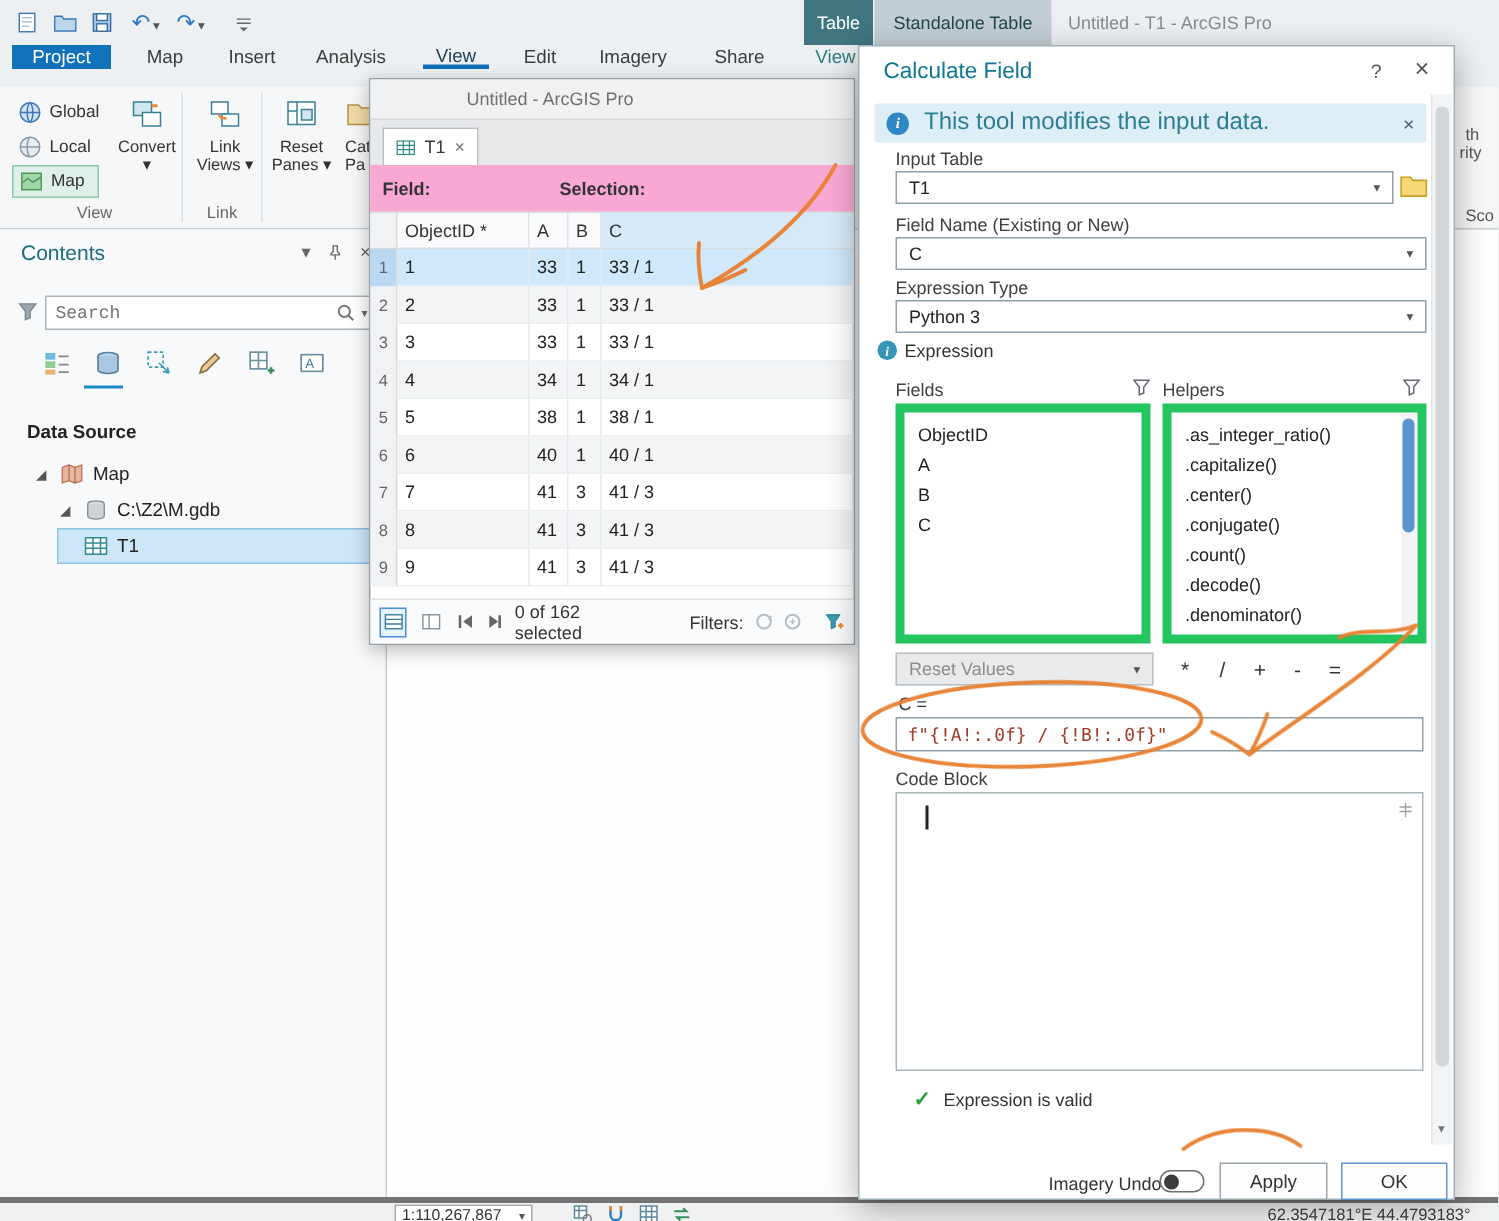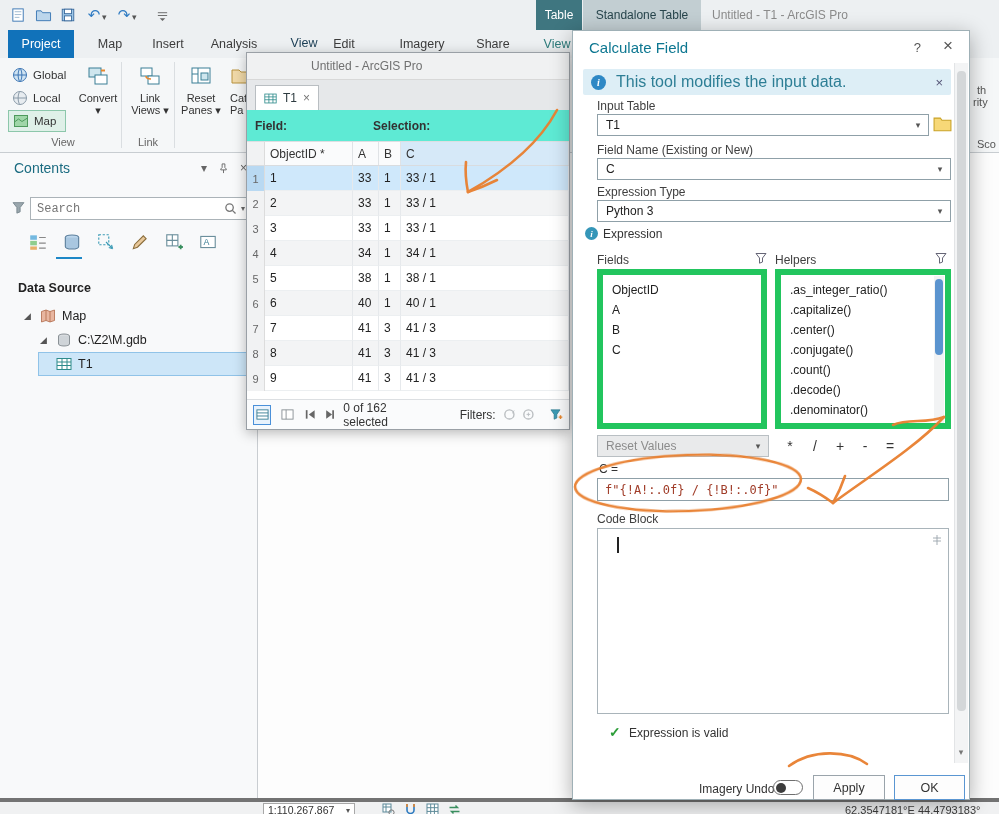--- a/index.html
+++ b/index.html
@@ -10,21 +10,21 @@
 svg{display:block}
 
 
 .topbar{left:0;top:0;width:999px;height:30px;background:#edf0f2;z-index:1}
 .qicon{position:absolute;top:5px;width:20px;height:20px;display:flex;align-items:center;justify-content:center;color:#2f7bc3;font-size:15px}
 .qcaret{position:absolute;top:12px;font-size:9px;color:#555}
 .ctxg{position:absolute;top:0;height:30px;display:flex;align-items:center;justify-content:center;font-size:12px}
 .wintitle{position:absolute;left:712px;top:0;height:30px;display:flex;align-items:center;font-size:12px;color:#8b8b8b}
 
 .tabsrow{left:0;top:30px;width:999px;height:28px;background:#edf0f2;z-index:1}
-.tab{position:absolute;top:0;height:28px;display:flex;align-items:center;justify-content:center;font-size:12.5px;color:#3c3c3c;cursor:default}
+.tab{position:absolute;top:0;height:16px;display:flex;align-items:center;justify-content:center;font-size:12.5px;color:#3c3c3c;cursor:default}
 .tab.project{background:#1172ba;color:#fff}
 .tab.selected{border-bottom:3px solid #1172ba;color:#1b3e55}
 .tab.ctx{color:#2e7d7d}
 
 .ribbon{left:0;top:58px;width:999px;height:95px;background:#f5f7f8;border-bottom:1px solid #c8cdd1;z-index:1}
 .rsmall{position:absolute;display:flex;align-items:center;gap:5px;font-size:11.5px;color:#333;padding-left:4px;height:22px}
 .rsmall .ric{width:16px;height:16px;flex:0 0 16px}
 .rbig{position:absolute;width:48px;height:80px;display:flex;flex-direction:column;align-items:center;font-size:11px;color:#333;text-align:center}
 .rbig .ric{width:22px;height:22px;margin-top:5px}
 .rbig .l1{margin-top:5px;line-height:12px}
@@ -46,21 +46,21 @@
 .trow-tree{position:absolute;height:24px;display:flex;align-items:center;font-size:12.5px;color:#222;gap:6px}
 .exp{font-size:9px;color:#555;width:10px}
 .tico{width:16px;height:16px}
 .treesel{position:absolute;left:38px;top:199px;width:218px;height:24px;background:#cde6f8;border:1px solid #90c3e8}
 
 
 .twin{left:246px;top:52px;width:324px;height:378px;background:#fff;border:1px solid #9aa0a6;box-shadow:0 3px 12px rgba(0,0,0,.28);z-index:10}
 .twin-title{position:absolute;left:0;top:0;width:100%;height:27px;background:#f0f1f2;border-bottom:1px solid #d8d8d8;line-height:27px;padding-left:64px;font-size:12px;color:#707070}
 .tabstrip{position:absolute;left:0;top:27px;width:100%;height:30px;background:#e6e8ea}
 .ttab{position:absolute;left:8px;top:5px;height:25px;background:#fff;border:1px solid #b9bec2;border-bottom:none;display:flex;align-items:center;gap:6px;padding:0 8px;font-size:12px;color:#2d3b40}
-.twtoolbar{position:absolute;left:0;top:57px;width:100%;height:32px;background:#5eead4;border-bottom:1px solid #dcdfe2;display:flex;align-items:center;padding-left:8px;gap:24px}
+.twtoolbar{position:absolute;left:0;top:57px;width:100%;height:32px;background:#f9a8d4;border-bottom:1px solid #dcdfe2;display:flex;align-items:center;padding-left:8px;gap:24px}
 .twtoolbar .tic{width:17px;height:17px}
 .blabel{font-weight:bold;font-size:12px;color:#333}
 .thead{position:absolute;left:0;top:89px;width:100%;height:24px;display:flex;font-size:12px;color:#333;background:#fafbfc;border-bottom:1px solid #d9dcdf}
 .thead .corner{width:18px;background:#f1f2f3;border-right:1px solid #dcdcdc}
 .hcell{display:flex;align-items:center;padding-left:5px;border-right:1px solid #e0e3e6}
 .hcell.selcol{background:#d6e9f8}
 .c0{width:88px}.c1{width:26px}.c2{width:22px}.c3{flex:1}
 .trow{position:absolute;left:0;width:100%;height:25px;display:flex;font-size:12px;color:#222}
 .trow .rh{width:18px;background:#f1f2f3;border-right:1px solid #dcdcdc;color:#666;font-size:11px;display:flex;align-items:center;justify-content:center}
 .trow .cell{display:flex;align-items:center;padding-left:5px;border-right:1px solid #e6e9ec;border-bottom:1px solid #eceff1}
@@ -158,21 +158,21 @@
     <div class="ctxg" style="left:583px;width:118px;background:#c2ced2;color:#27454c">Standalone Table</div>
     <div class="wintitle">Untitled - T1 - ArcGIS Pro</div>
   </div>
 
   <div class="tabsrow abs">
     <div class="tab project" style="left:8px;width:66px">Project</div>
     <div class="tab" style="left:90px;width:40px">Map</div>
     <div class="tab" style="left:146px;width:44px">Insert</div>
     <div class="tab" style="left:206px;width:56px">Analysis</div>
     <div class="tab selected" style="left:282px;width:44px">View</div>
-    <div class="tab" style="left:324px;width:40px">Edit</div>
+    <div class="tab" style="left:340px;width:40px">Edit</div>
     <div class="tab" style="left:394px;width:56px">Imagery</div>
     <div class="tab" style="left:468px;width:50px">Share</div>
     <div class="tab ctx" style="left:536px;width:42px">View</div>
   </div>
 
   <div class="ribbon abs">
     <div class="rsmall" style="left:8px;top:6px;width:62px">
       <span class="ric">
         <svg viewBox="0 0 16 16">
             <circle cx="8" cy="8" r="6.5" fill="#cfe3f2" stroke="#3e77b5"></circle>

